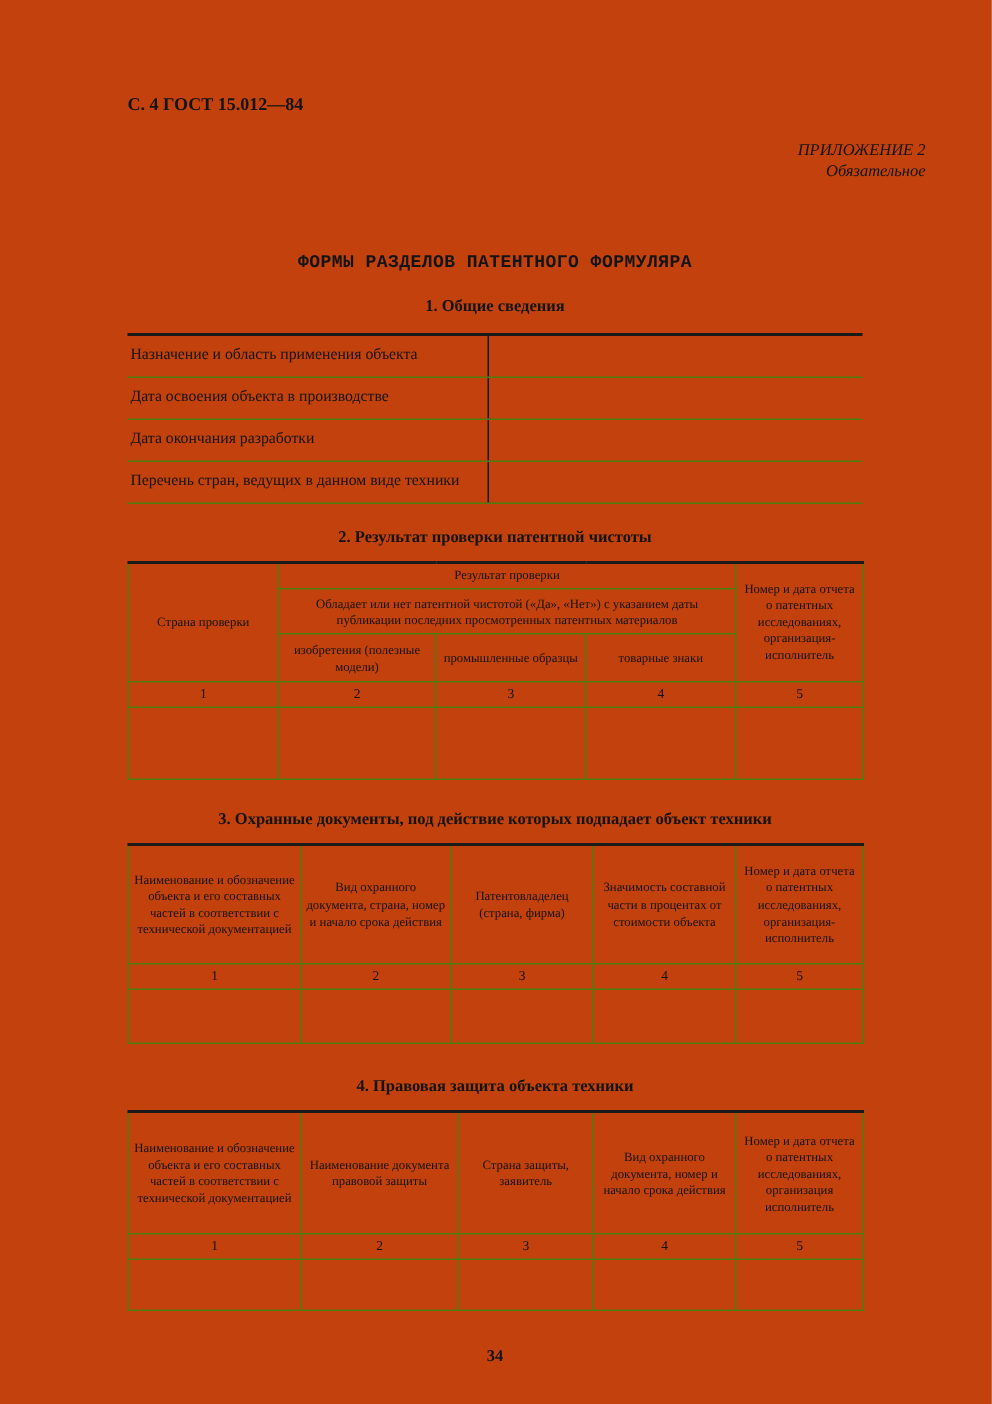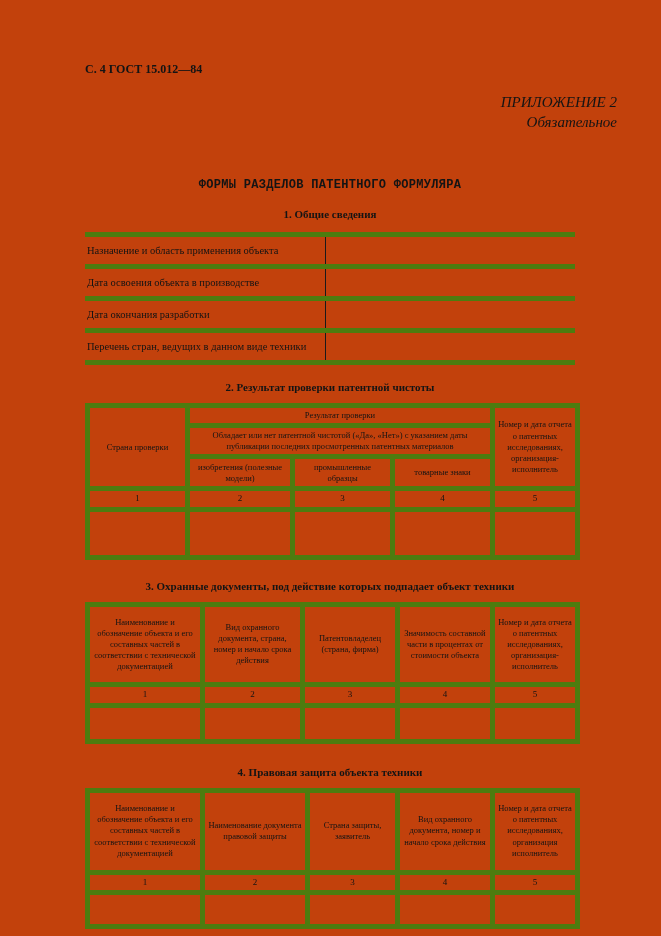--- a/index.html
+++ b/index.html
@@ -16,21 +16,21 @@
   }
   .doc-header {
     margin: 62px 0 0 85px;
     font-weight: bold;
     font-size: 12px;
   }
   .appendix {
     margin: 16px 44px 0 0;
     text-align: right;
     font-style: italic;
-    font-size: 15px;
+    font-size: 11px;
     line-height: 1.3;
   }
   .main-title {
     width: 490px;
     margin: 46px 0 0 85px;
     text-align: center;
     font-weight: bold;
     font-size: 12px;
     letter-spacing: 0.3px;
     font-family: Liberation Mono, monospace;
@@ -50,21 +50,21 @@
   table.grid {
     border-collapse: collapse;
     table-layout: fixed;
     width: 490px;
     margin-left: 85px;
     margin-top: 10px;
     border-top: 2px solid #1a1a1a;
     border-bottom: 1px solid #1a1a1a;
   }
   table.grid td {
-    border: 5px solid #4d7c0f;
+    border: 1px solid #4d7c0f;
     font-size: 8.5px;
     line-height: 1.3;
     text-align: center;
     vertical-align: middle;
     padding: 2px 3px;
     overflow: hidden;
   }
 
   
   table.t1 { margin-top: 12px; }

